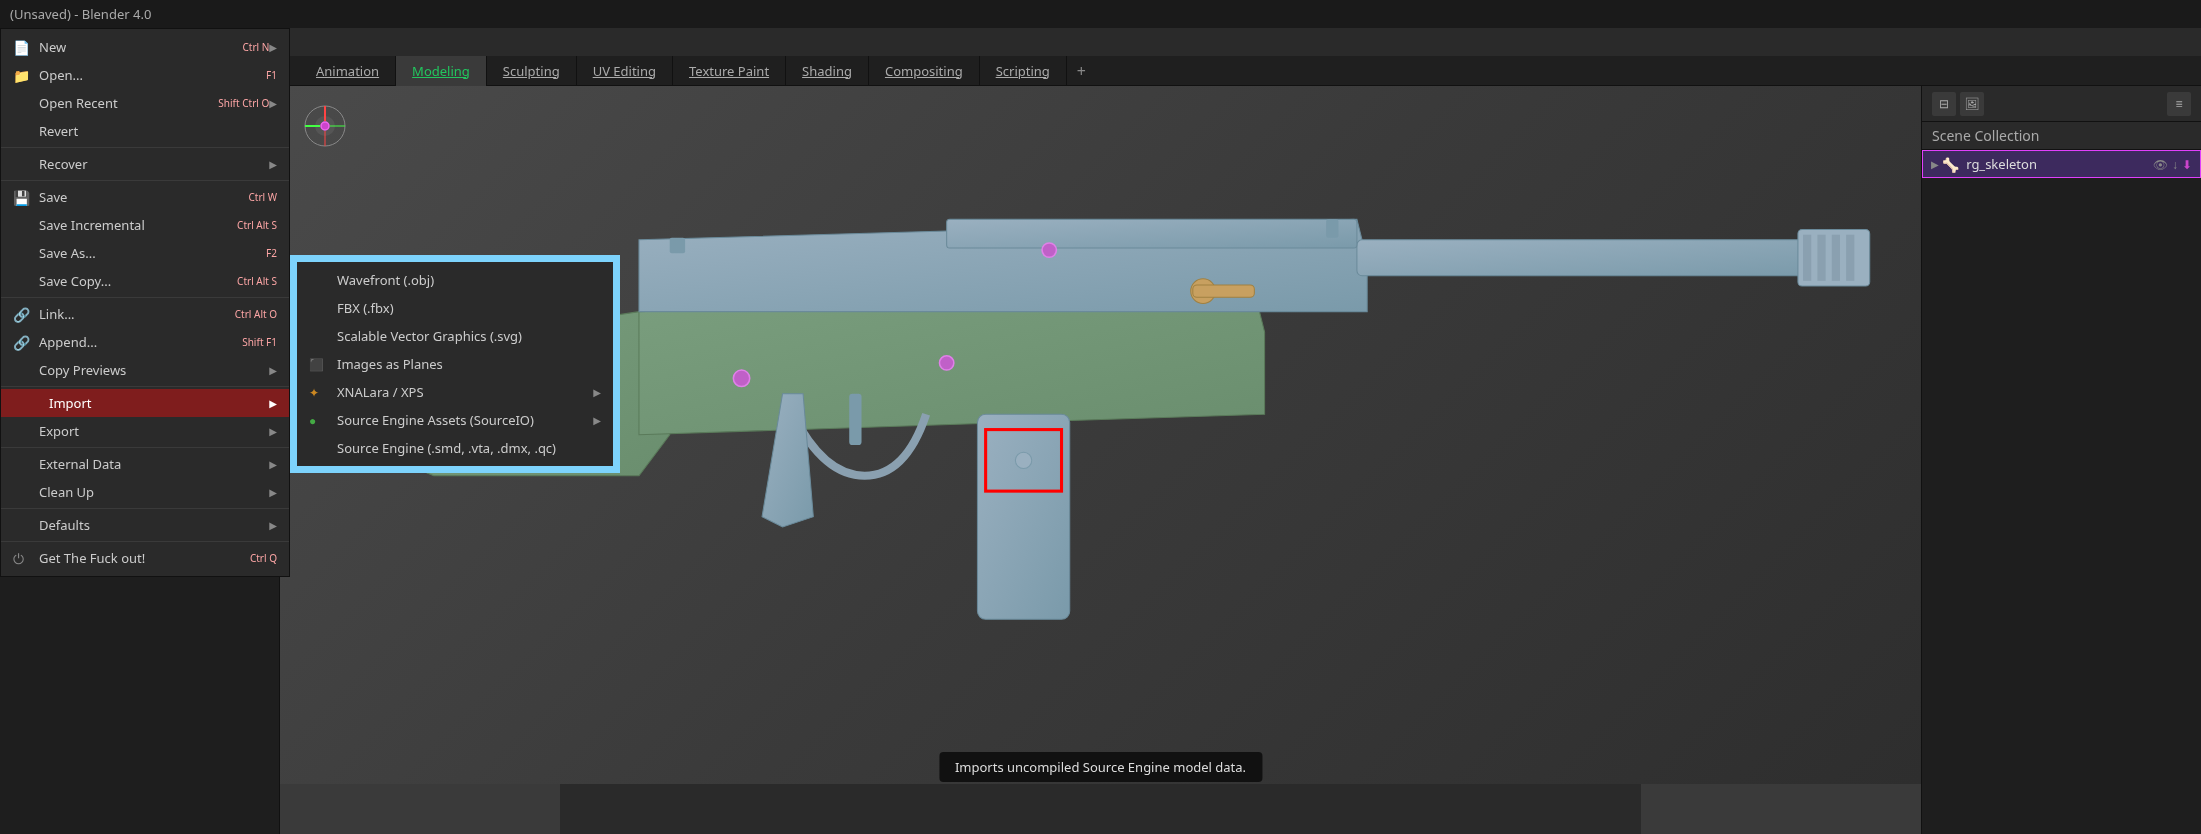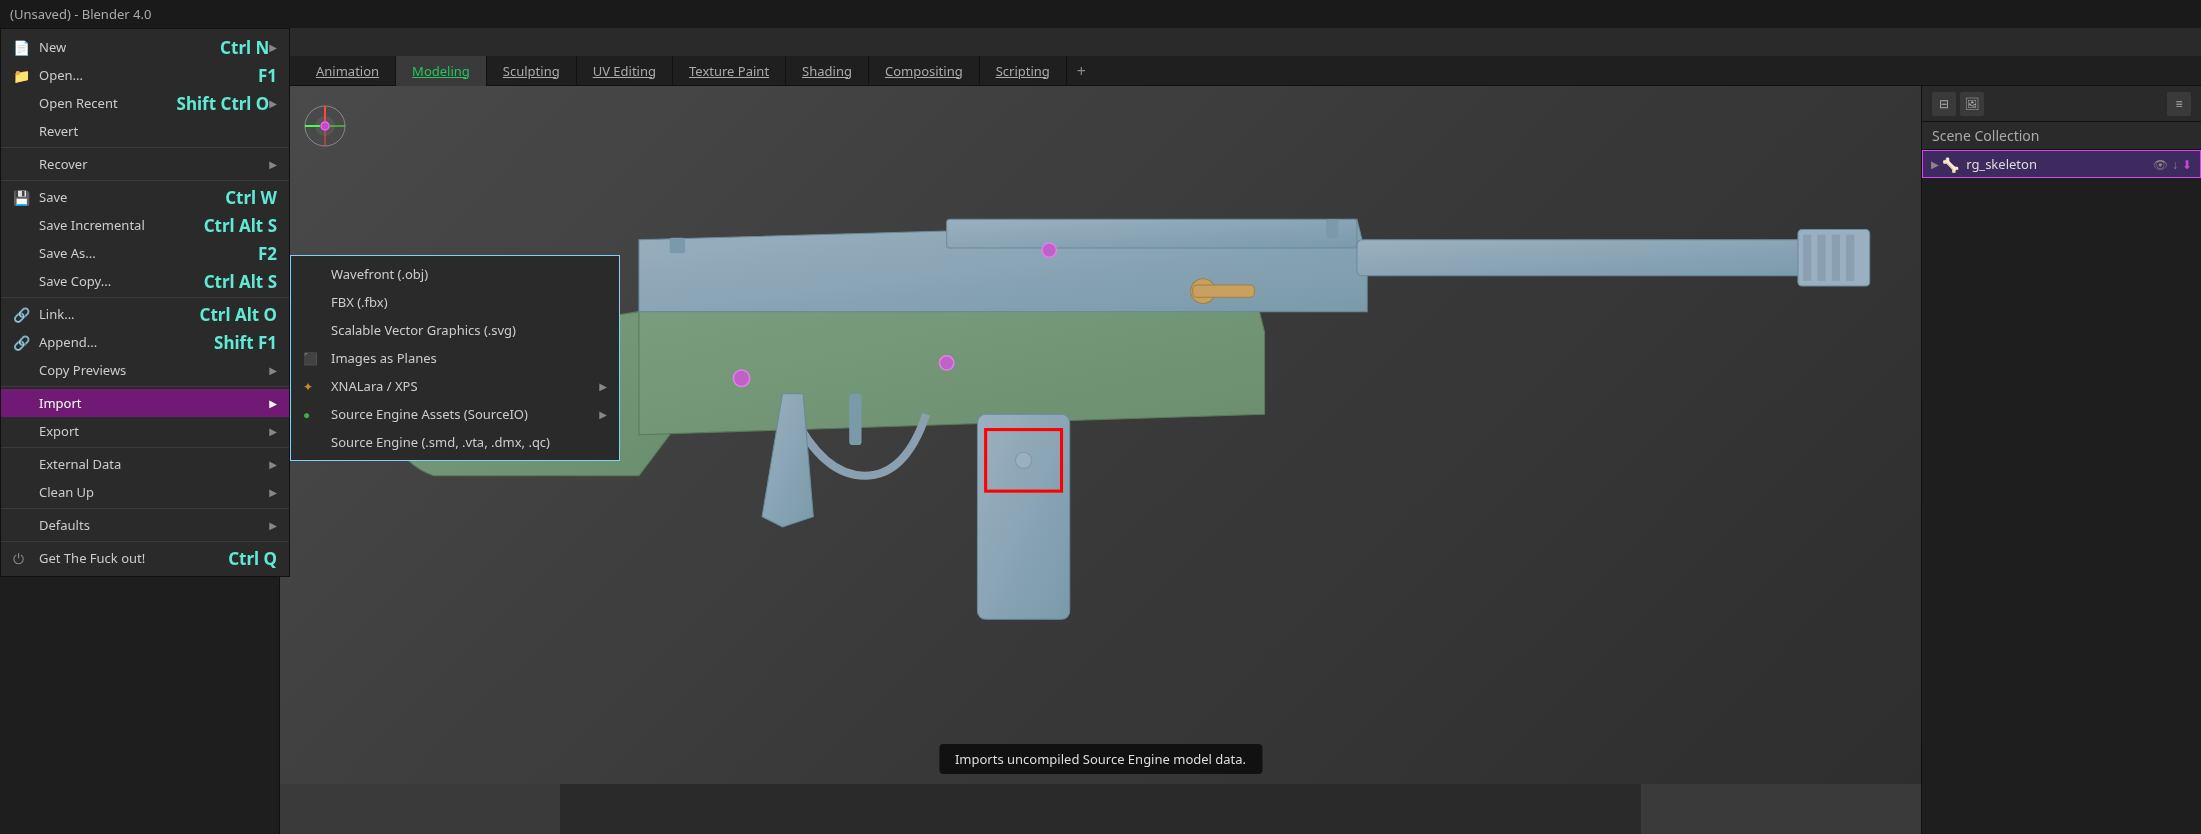--- a/index.html
+++ b/index.html
@@ -131,21 +131,21 @@
       height: 50px;
       background: #2a2a2a;
       display: flex;
       align-items: center;
       padding: 0 10px;
     }
 
     
     #tooltip {
       position: absolute;
-      bottom: 60px;
+      bottom: 52px;
       left: 50%;
       transform: translateX(-50%);
       background: #111;
       color: #ddd;
       padding: 6px 16px;
       border-radius: 4px;
       font-size: 13px;
       white-space: nowrap;
       z-index: 200;
     }
@@ -244,23 +244,22 @@
       cursor: pointer;
       position: relative;
     }
     .file-menu-item.active-hover { background: #e040fb; }
     .file-menu-item .item-text {
       flex: 1;
       font-size: 13px;
       color: #ccc;
     }
     .file-menu-item .item-shortcut {
-      font-size: 17px;
-      color: #5eead4;
-      font-weight: bold;
+      font-size: 10px;
+      color: #fca5a5;
     }
     .file-menu-item .item-arrow {
       font-size: 10px;
       color: #888;
     }
     .file-menu-separator {
       height: 1px;
       background: #3a3a3a;
       margin: 2px 0;
     }
@@ -271,21 +270,21 @@
       color: #888;
     }
 
     
     #import-submenu {
       position: absolute;
       top: 255px;
       left: 290px;
       width: 330px;
       background: #2a2a2a;
-      border: 1px solid #7dd3fc;
+      border: 7px solid #7dd3fc;
       z-index: 300;
       padding: 4px 0;
     }
 
     .import-menu-item {
       display: flex;
       align-items: center;
       padding: 0 12px;
       height: 28px;
       cursor: pointer;
@@ -545,21 +544,21 @@
     <span class="item-icon-left">🔗</span>
     <span class="item-text">Append...</span>
     <span class="item-shortcut">Shift F1</span>
   </div>
   <div class="file-menu-item">
     <span class="item-icon-left"></span>
     <span class="item-text">Copy Previews</span>
     <span class="item-arrow">▶</span>
   </div>
   <div class="file-menu-separator"></div>
-  <div class="file-menu-item active-hover" style="background:#701a75;">
+  <div class="file-menu-item active-hover" style="background:#7f1d1d;gap:10px;">
     <span class="item-icon-left" style="color:#fff;"></span>
     <span class="item-text" style="color:#fff;">Import</span>
     <span class="item-arrow" style="color:#fff;">▶</span>
   </div>
   <div class="file-menu-item">
     <span class="item-icon-left"></span>
     <span class="item-text">Export</span>
     <span class="item-arrow">▶</span>
   </div>
   <div class="file-menu-separator"></div>

